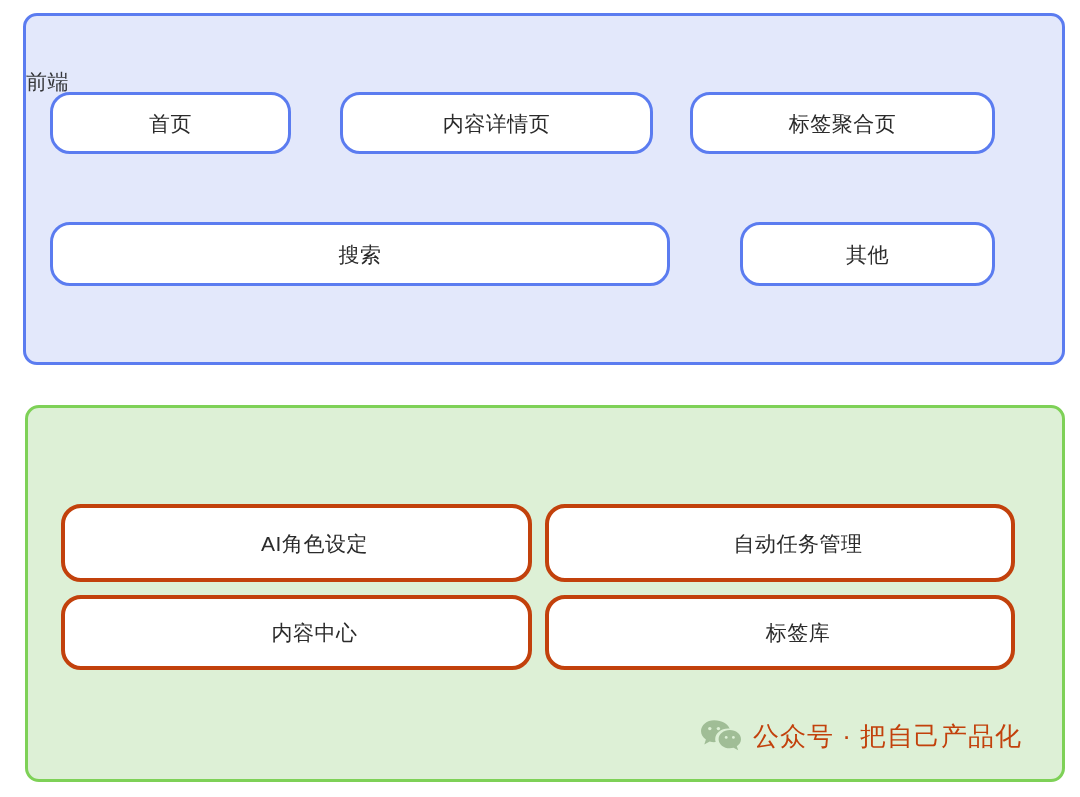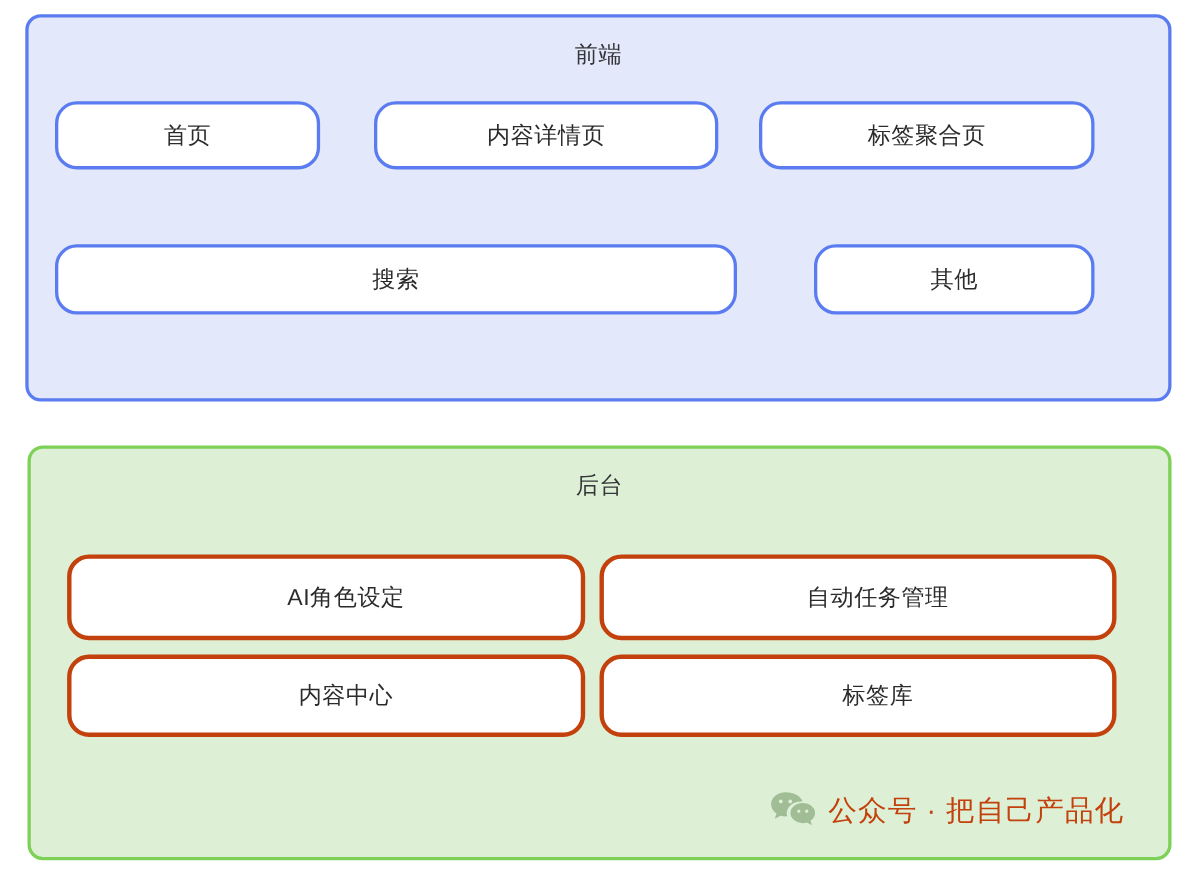--- a/index.html
+++ b/index.html
@@ -25,26 +25,26 @@
   
   .group {
     position: absolute;
     border-radius: 14px;
     box-sizing: border-box;
   }
   .group-title {
     position: absolute;
     left: 0;
     right: 0;
-    text-align: center;
     font-size: 21px;
     line-height: 28px;
     color: #35363a;
     letter-spacing: 0.5px;
     user-select: none;
+    margin-top: 32px;
   }
 
   
   .group-frontend {
     left: 23px;
     top: 13px;
     width: 1042px;
     height: 352px;
     background: #e3e8fb;
     border: 3px solid #5b7cf0;
@@ -131,21 +131,20 @@
     <div class="node blue n-detail">内容详情页</div>
 
     <div class="node blue n-tagagg">标签聚合页</div>
 
     <div class="node blue n-search">搜索</div>
 
     <div class="node blue n-other">其他</div>
   </div>
 
   <div class="group group-backend">
-    <div class="group-title">后台</div>
 
     <div class="node green n-ai">AI角色设定</div>
 
     <div class="node green n-autotask">自动任务管理</div>
 
     <div class="node green n-content">内容中心</div>
 
     <div class="node green n-taglib">标签库</div>
 
     <div class="watermark">

